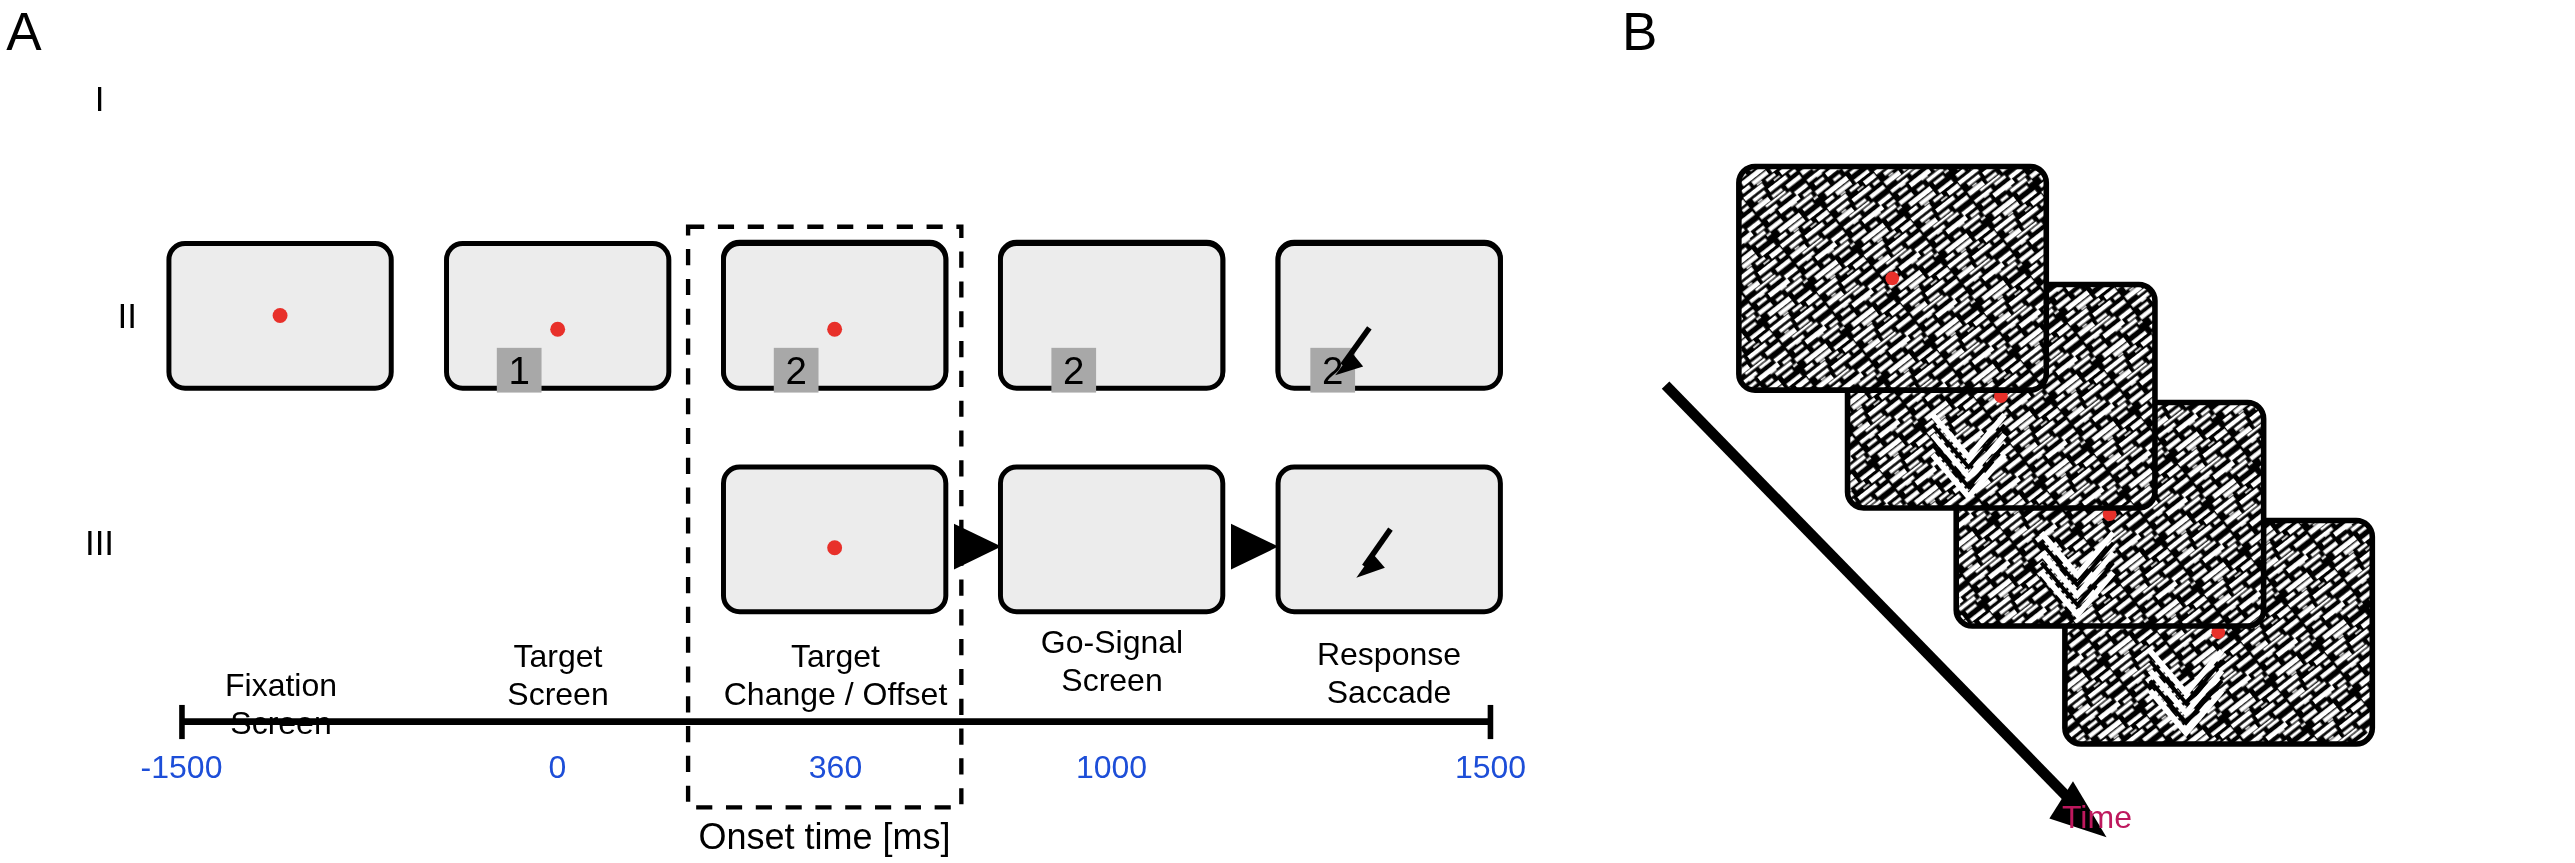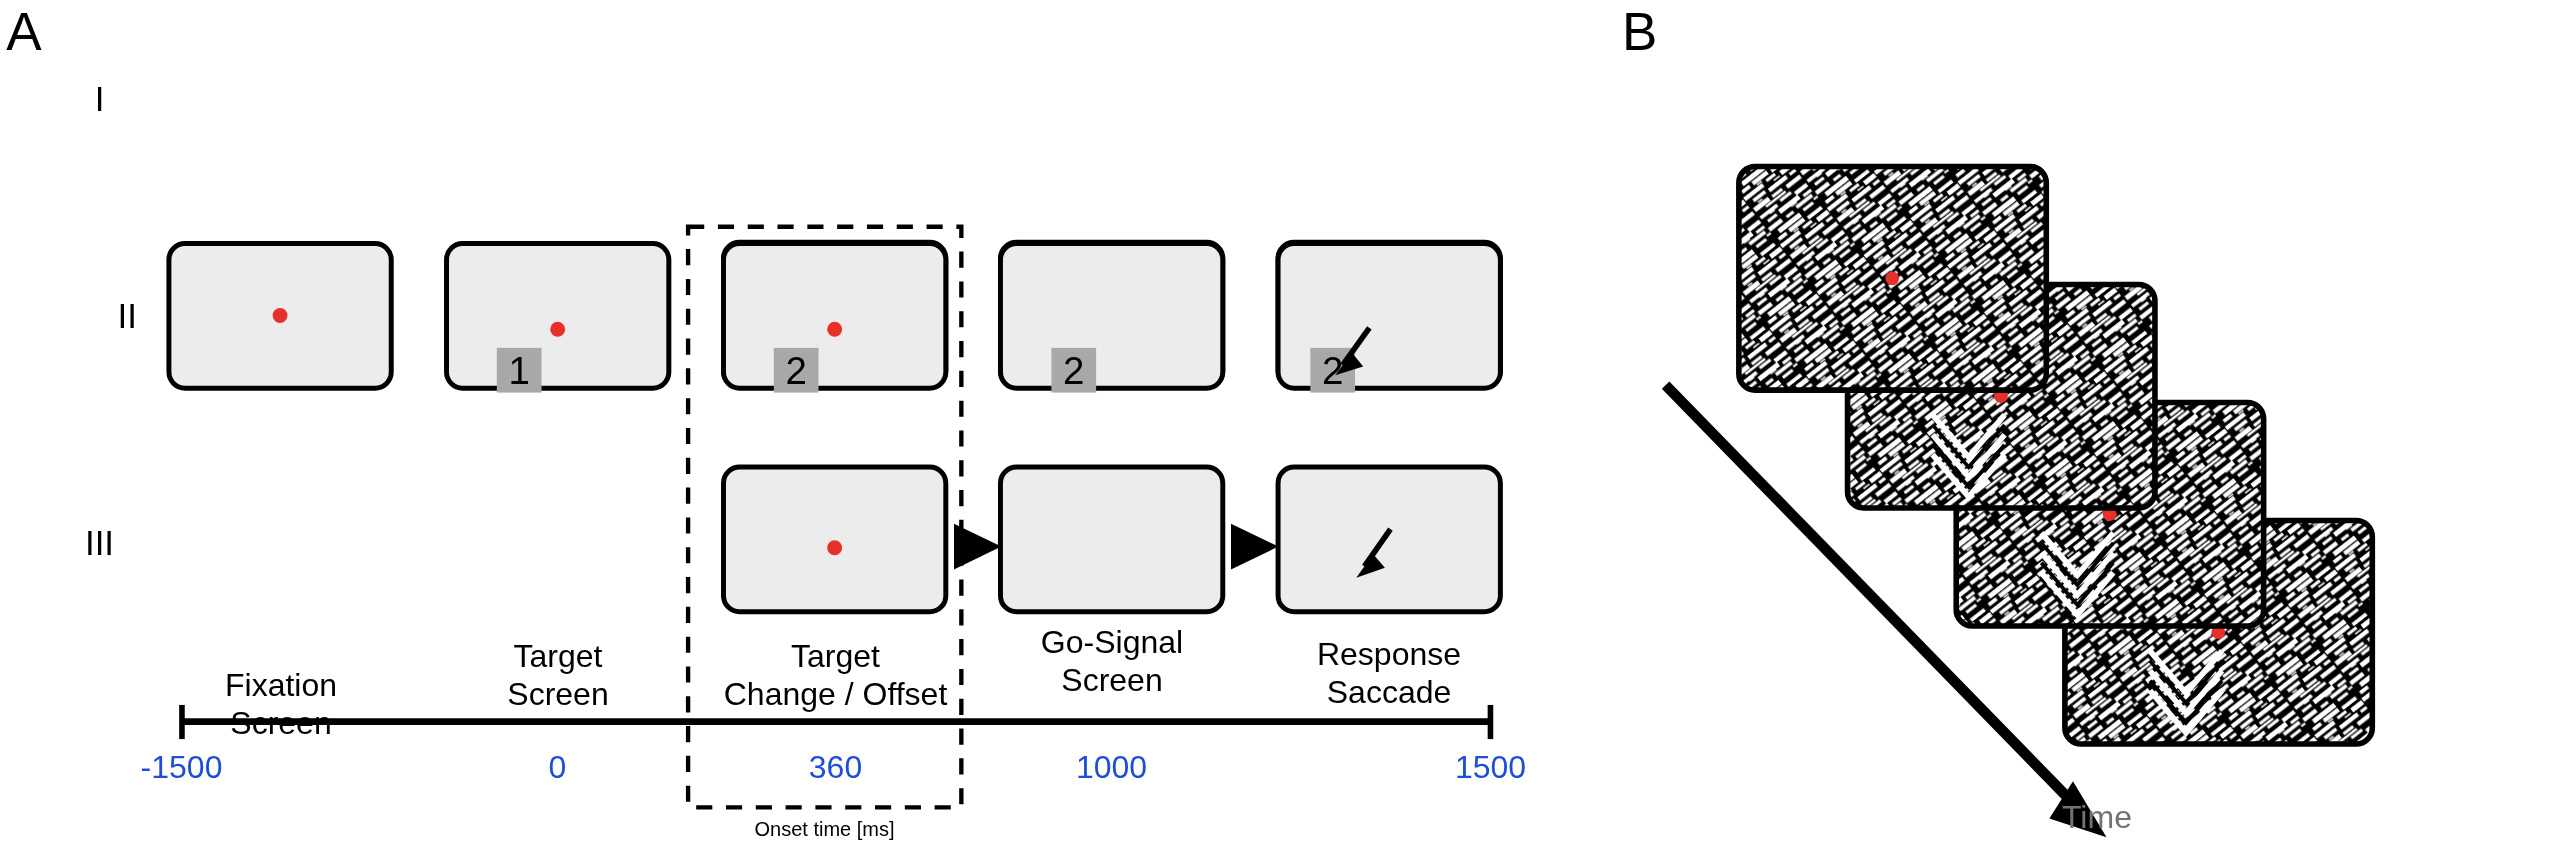--- a/index.html
+++ b/index.html
@@ -5,23 +5,23 @@
 <style>
   html,body{margin:0;padding:0;background:#ffffff;}
   body{width:2576px;height:864px;position:relative;overflow:hidden;
        font-family:"Liberation Sans","DejaVu Sans",sans-serif;color:#000;}
   .fig{position:absolute;left:0;top:0;width:2576px;height:864px;}
   svg.layer{position:absolute;left:0;top:0;width:2576px;height:864px;overflow:visible;}
   .panel-letter{position:absolute;font-size:53px;line-height:1;font-weight:400;color:#000;}
   .row-label{position:absolute;font-size:35px;line-height:1;text-align:center;color:#000;}
   .stage-label{position:absolute;font-size:32px;line-height:1.18;text-align:center;color:#000;white-space:pre-line;}
   .tick-label{position:absolute;font-size:32px;line-height:1;text-align:center;color:#1d4ed8;}
-  .axis-caption{position:absolute;font-size:20px;line-height:1;text-align:center;color:#000;}
+  .axis-caption{position:absolute;font-size:36px;line-height:1;text-align:center;color:#000;}
   .panelb-title{position:absolute;font-size:39px;line-height:1.22;text-align:center;color:#000;white-space:pre-line;}
-  .time-label{position:absolute;font-size:32px;line-height:1;color:#737373;}
+  .time-label{position:absolute;font-size:32px;line-height:1;color:#be185d;}
 </style>
 </head>
 <body>
 
 <div class="fig">
 
   <svg class="layer" viewBox="0 0 4148 1391">
     <defs>
 
       <pattern id="noisePat" width="96" height="96" patternUnits="userSpaceOnUse" patternTransform="rotate(-38)">

